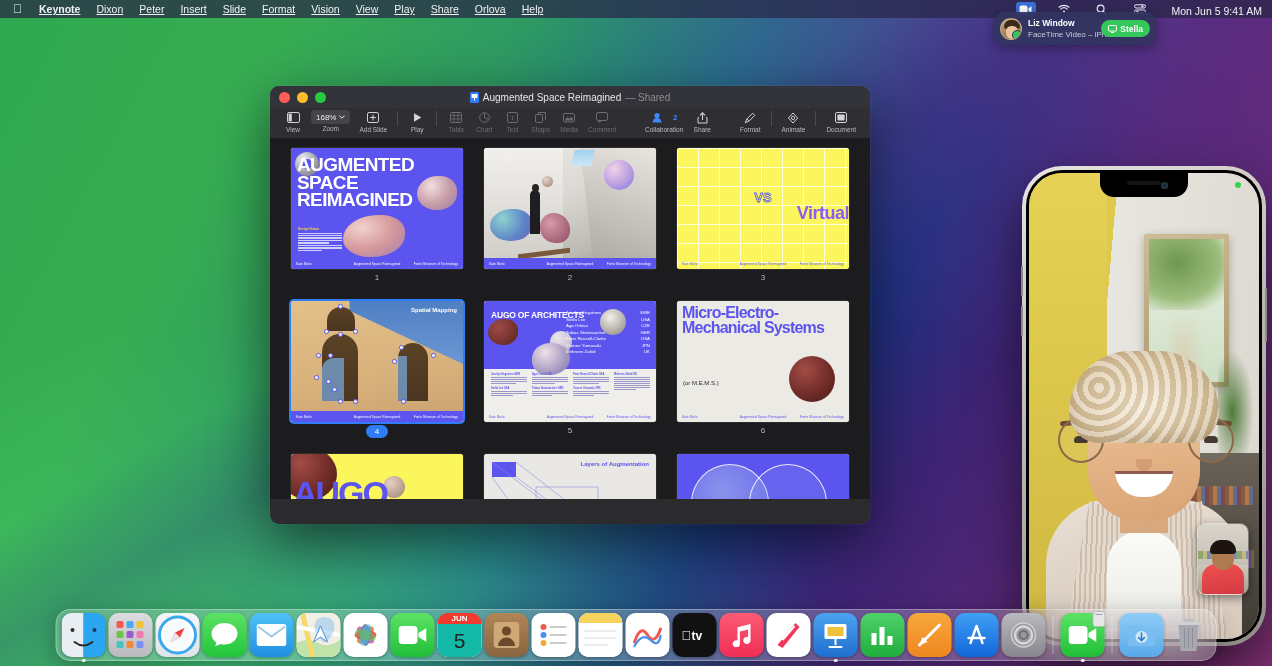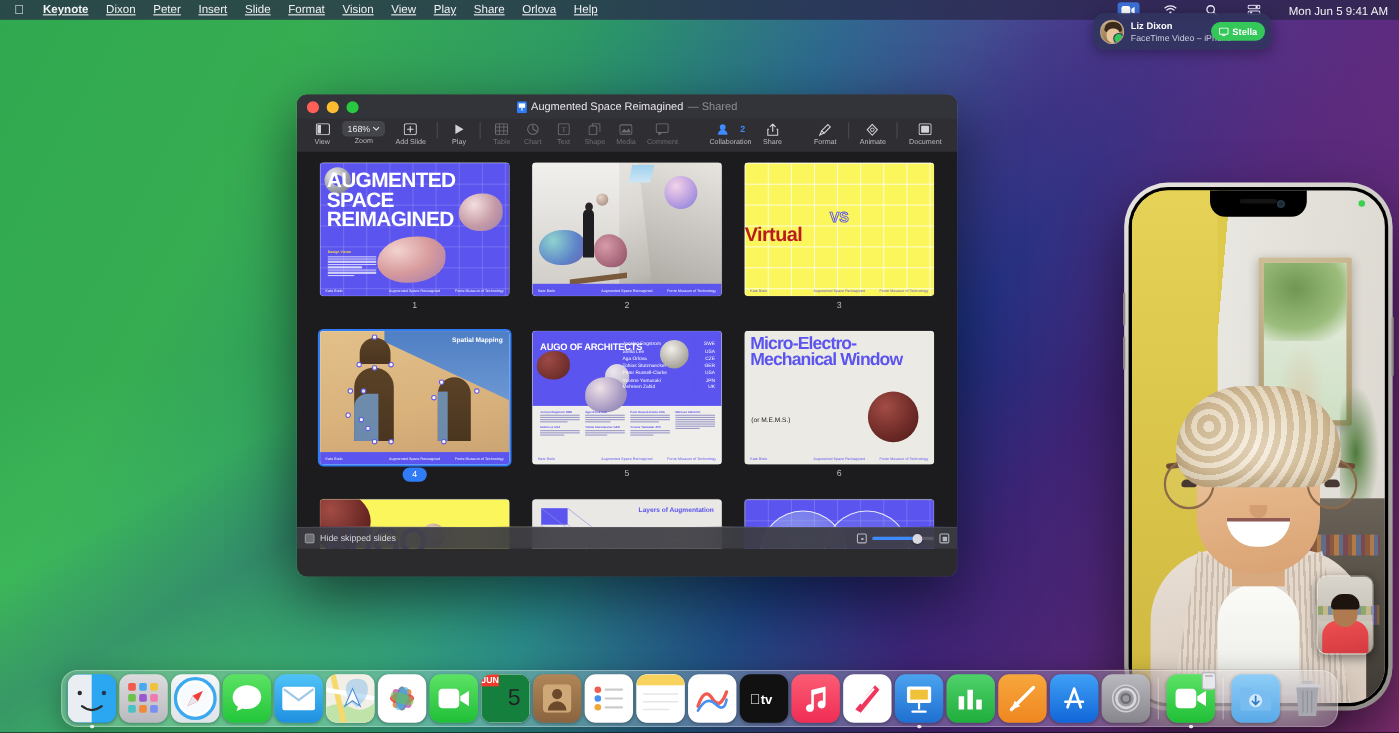--- a/index.html
+++ b/index.html
@@ -164,21 +164,21 @@
 
   
   .s3 { position:absolute; inset:0; background:#fbf65c; }
   .s3 .grid-lines { background-image:linear-gradient(rgba(255,255,255,0.75) 0.6px, transparent 0.6px),
                     linear-gradient(90deg, rgba(255,255,255,0.75) 0.6px, transparent 0.6px);
                     background-size:21px 19px; }
   .s3 .a { position:absolute; left:0; right:0; top:24px; text-align:center; color:#5b54ef;
     font-weight:bold; font-size:18px; letter-spacing:-0.5px; }
   .s3 .v { position:absolute; left:0; right:0; top:42px; text-align:center; font-weight:bold;
     font-size:13px; color:transparent; -webkit-text-stroke:0.8px #5b54ef; }
-  .s3 .b { position:absolute; left:0; right:0; top:55px; text-align:left; color:#b91c1c;
+  .s3 .b { position:absolute; left:0; right:0; top:55px; text-align:right; color:#8b5cf6;
     font-weight:bold; font-size:18px; letter-spacing:-0.5px; }
   .s3 .sfoot { color:#5b54ef; }
 
   
   .s4 { position:absolute; inset:0;
     background:linear-gradient(170deg,#e2c08a 0%, #d9b27c 55%, #c9a273 100%); }
   .s4 .sky { position:absolute; right:0; top:0; width:100%; height:100%;
     background:linear-gradient(180deg,#4f7fc4,#86aee0);
     clip-path:polygon(34% 0, 100% 0, 100% 52%, 34% 8%); }
   .arch { position:absolute; background:linear-gradient(180deg,#5a4226,#4a3520); }
@@ -451,21 +451,21 @@
     </div>
   </div>
 
   <div class="notif">
     <div class="notif-av">
       <div class="hair"></div>
         <div class="face"></div>
       <div class="notif-badge"></div>
     </div>
     <div class="notif-txt">
-      <div class="notif-name">Liz Dixon</div>
+      <div class="notif-name">Liz Window</div>
       <div class="notif-sub">FaceTime Video – iPhone ›</div>
     </div>
     <button class="notif-btn">
       <svg width="9" height="8" viewBox="0 0 9 8">
           <rect x="0.5" y="0.5" width="8" height="5.6" rx="1" stroke="#fff" stroke-width="1" fill="none"></rect>
           <rect x="3" y="7" width="3" height="1" fill="#fff"></rect>
         </svg>
       <span>Stella</span>
     </button>
   </div>
@@ -832,21 +832,21 @@
                 <span>Fonte Museum of Technology</span>
               </div>
             </div>
           </div>
           <div class="slide-num">5</div>
         </div>
 
         <div class="slide-cell">
           <div class="thumb">
             <div class="s6">
-              <div class="h">Micro-Electro-Mechanical Window</div>
+              <div class="h">Micro-Electro-Mechanical Systems</div>
               <div class="ball"></div>
               <div class="sub">(or M.E.M.S.)</div>
               <div class="sfoot">
                 <span>Kate Bielo</span>
                 <span>Augmented Space Reimagined</span>
                 <span>Fonte Museum of Technology</span>
               </div>
             </div>
           </div>
           <div class="slide-num">6</div>
@@ -884,32 +884,20 @@
               <div class="grid-lines"></div>
               <div class="circ c1"></div>
                 <div class="circ c2"></div>
 
             </div>
           </div>
         </div>
 
       </div>
 
-      <div class="knav-foot">
-        <div class="chk"></div>
-        <div class="chk-lb">Hide skipped slides</div>
-        <div class="zslider">
-          <div class="zs-ic"></div>
-          <div class="zs-track">
-            <div class="zs-fill"></div>
-              <div class="zs-knob"></div>
-          </div>
-          <div class="zs-ic big"></div>
-        </div>
-      </div>
     </div>
   </div>
 
   <div class="iphone">
     <div class="ip-side"></div>
       <div class="ip-side2"></div>
       <div class="ip-side3"></div>
     <div class="iphone-inner">
       <div class="ip-screen">
         <div class="ft-scene">
@@ -1052,21 +1040,21 @@
       <div class="sq" style="background:linear-gradient(180deg,#5ce264,#20bf38)">
         <svg width="28" height="18" viewBox="0 0 28 18">
             <rect width="19" height="18" rx="4" fill="#fff"></rect>
             <path d="M20 7 L28 2 V16 L20 11 Z" fill="#fff"></path>
           </svg>
       </div>
     </div>
 
     <div class="dk">
       <div class="sq" style="background:#fff; flex-direction:column;">
-        <div style="background:#15803d;width:100%;height:100%;display:flex;flex-direction:row;">
+        <div style="background:#14b8a6;width:100%;height:100%;display:flex;flex-direction:column;">
           <div style="background:#f23b2f;color:#fff;font-size:8px;font-weight:bold;text-align:center;line-height:11px;height:11px;">JUN</div>
           <div style="flex:1;display:flex;align-items:center;justify-content:center;color:#222;font-size:21px;font-weight:300;">5</div>
         </div>
       </div>
     </div>
 
     <div class="dk">
       <div class="sq" style="background:linear-gradient(180deg,#b08657,#8a6440)">
         <svg width="26" height="26" viewBox="0 0 26 26">
             <rect width="26" height="26" rx="4" fill="#cfa877"></rect>

